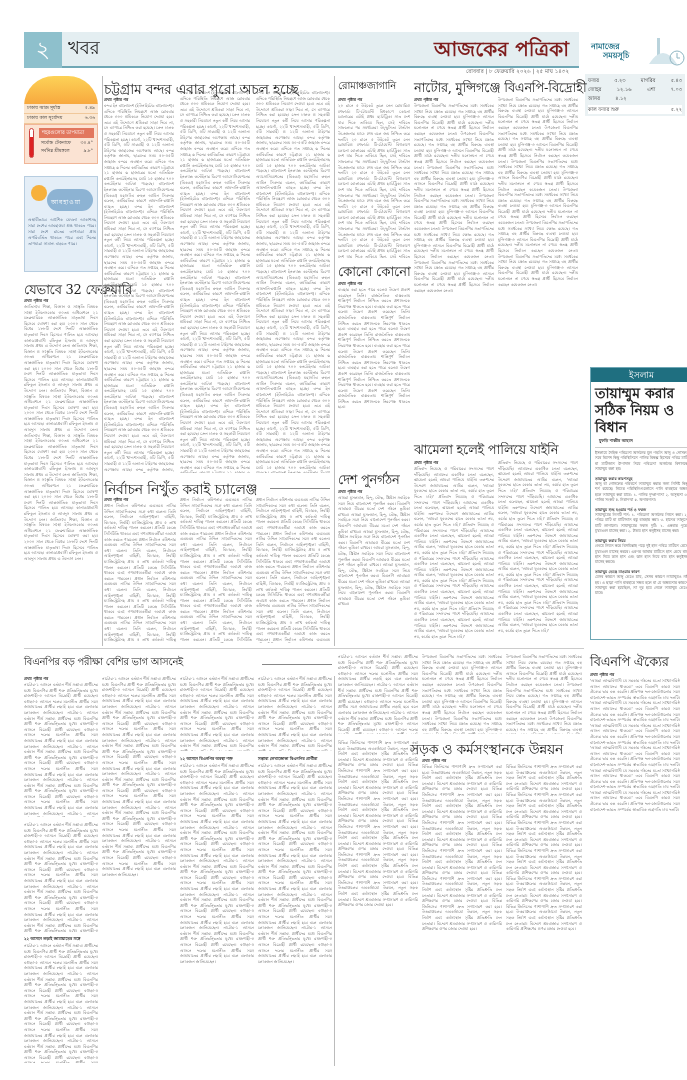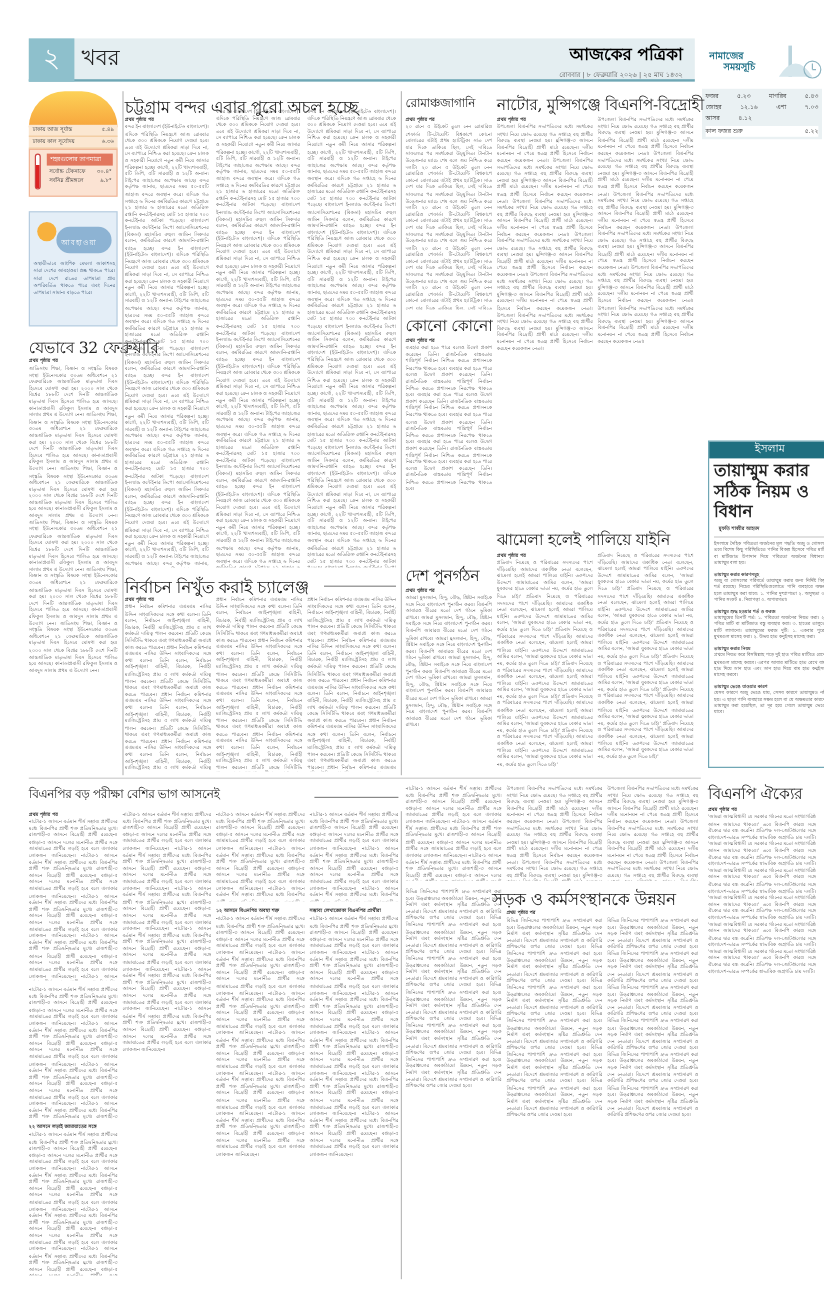--- a/index.html
+++ b/index.html
@@ -2,21 +2,21 @@
 <html><head>
 <meta charset="utf-8">
 <style>
 *{box-sizing:border-box;margin:0;padding:0}
 body{width:687px;height:1080px;background:#fff;font-family:"DejaVu Sans",sans-serif;color:#333;position:relative;overflow:hidden}
 .abs{position:absolute}
 .hdr{left:24px;top:32px;width:555px;height:36px;background:#e4eef1;border-bottom:2px solid #6fa7b5}
 .pgnum{left:0;top:0;width:38px;height:36px;background:#8ec0cc;color:#fff;font-size:22px;text-align:center;line-height:36px;font-family:"DejaVu Serif",serif}
 .sect{left:44px;top:2px;font-size:18px;color:#222;font-family:"DejaVu Serif",serif}
 .mast{right:10px;top:2px;text-align:right}
-.mast .nm{font-size:14px;color:#000000;font-weight:bold;font-family:"DejaVu Serif",serif}
+.mast .nm{font-size:20px;color:#7f1d1d;font-weight:bold;font-family:"DejaVu Serif",serif}
 .mast .dt{font-size:5.5px;color:#555;margin-top:1px}
 .prayer{left:585px;top:32px;width:102px;height:40px}
 .prayer .t{font-size:8px;color:#1e6f86;font-weight:bold;line-height:9px;padding-left:6px;padding-top:10px}
 .ptbl{left:585px;top:74px;width:100px;font-size:5px;color:#333;background:#eaf1f3;padding:2px 3px}
 .ptbl div{display:flex;justify-content:space-between;height:9px;align-items:center}
 .sunbox{left:24px;top:76px;width:74px;height:30px;background:linear-gradient(#fdd257,#f7a53d);border-radius:40px 40px 0 0}
 .suntbl{left:24px;top:104px;width:74px;font-size:4.5px;background:#fbe7d1}
 .suntbl div{display:flex;justify-content:space-between;padding:1px 3px;border-bottom:1px solid #f0c89a}
 .thermo{left:24px;top:124px;width:74px;height:40px;background:#fbe3d3;border:1px solid #f0b597}
 .thermo .head{background:#e2775e;color:#fff;font-size:5px;margin:3px 3px 2px 14px;padding:1px 3px}

